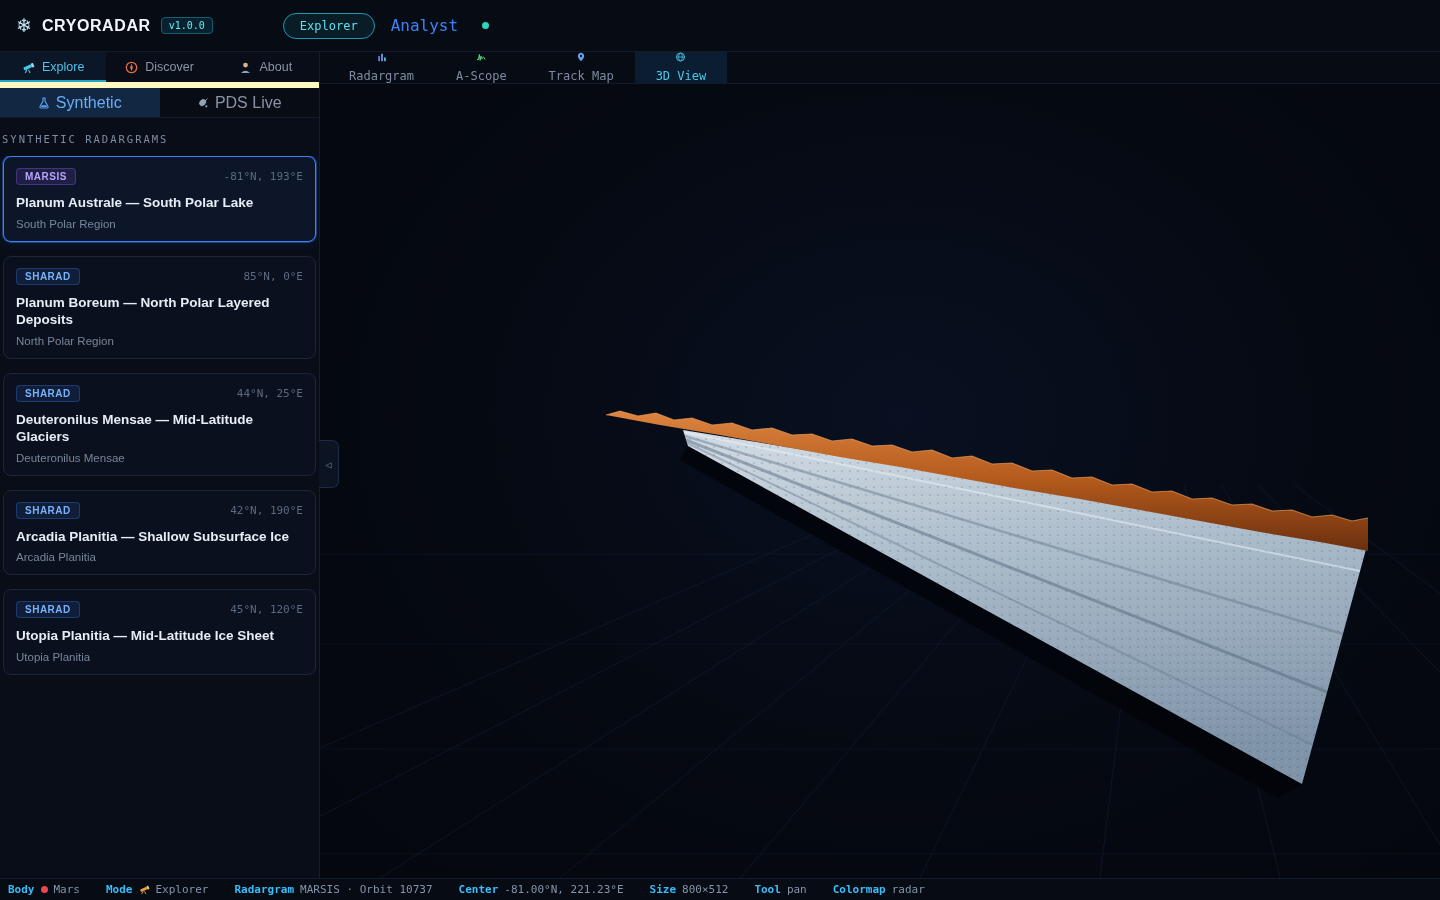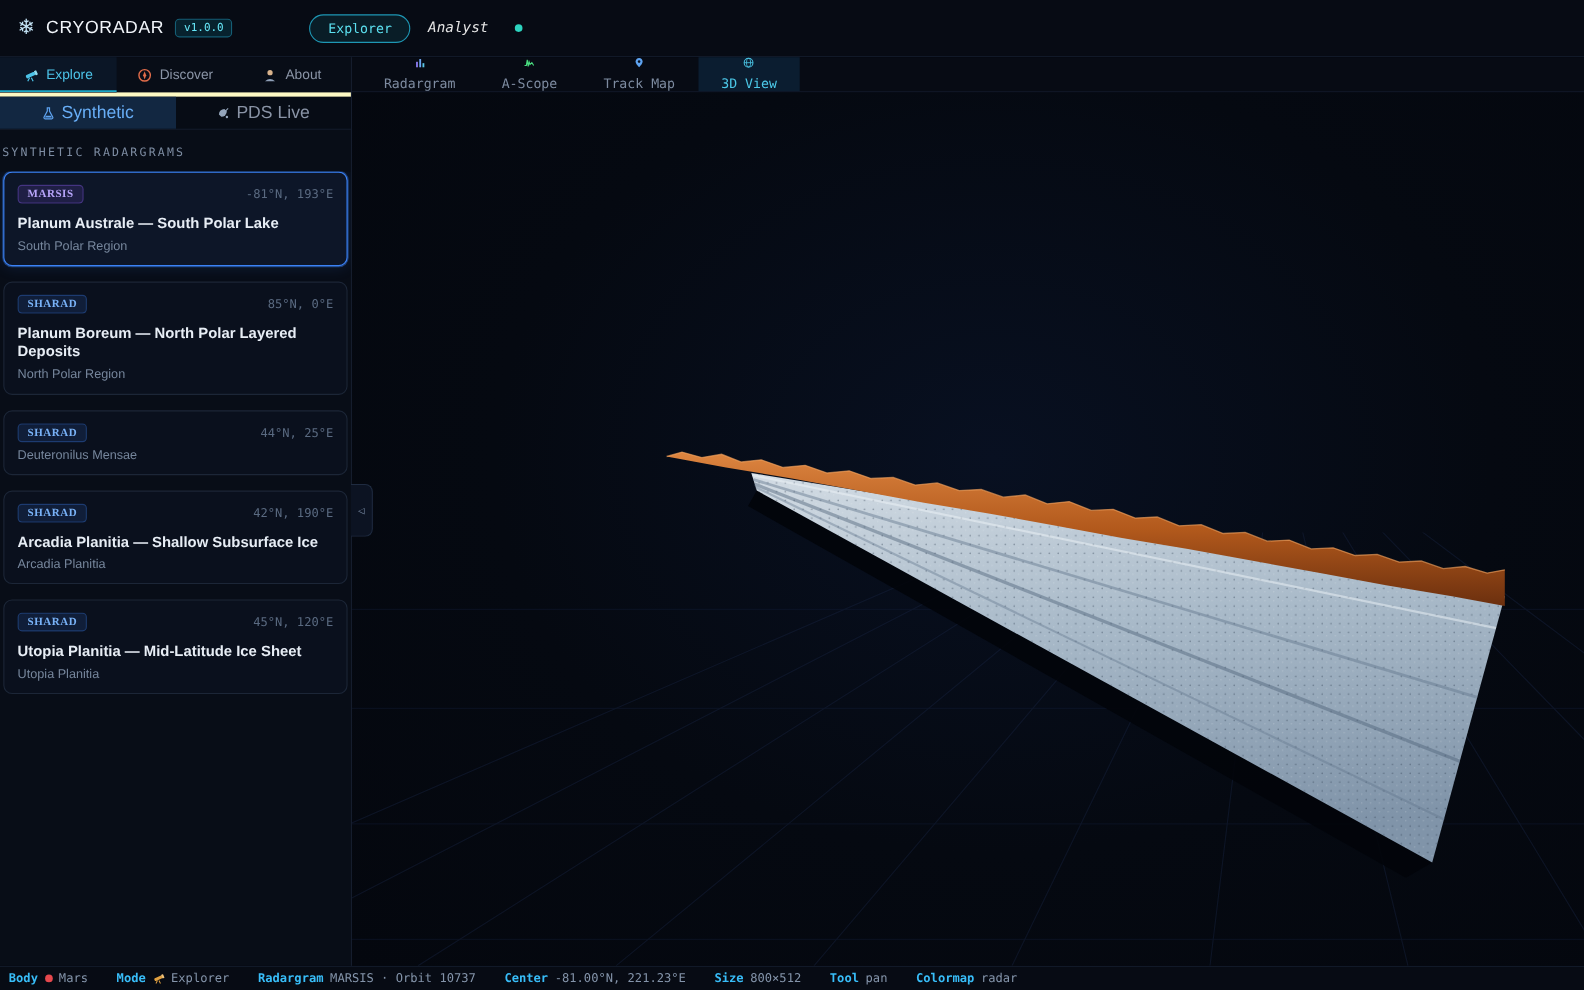--- a/index.html
+++ b/index.html
@@ -13,46 +13,46 @@
   .mono { font-family: "DejaVu Sans Mono", monospace; }
   .app { display: flex; flex-direction: column; width: 1440px; height: 900px; }
 
   
   .header {
     flex: 0 0 52px; display: flex; align-items: center; gap: 18px;
     background: #070b14; border-bottom: 1px solid #131b2b; padding: 0 16px;
   }
   .logo-group { display: flex; align-items: center; gap: 10px; }
   .logo-icon { color: #c4e4f6; font-size: 19px; line-height: 1; }
-  .app-title { color: #f2f6fb; font-weight: normal; font-size: 16px; letter-spacing: .6px; }
+  .app-title { color: #f2f6fb; font-weight: bold; font-size: 16px; letter-spacing: .6px; }
   .version-badge {
     font-family: "DejaVu Sans Mono", monospace; font-size: 10px; color: #67e8f9;
     border: 1px solid #155e75; background: #07222e; padding: 2px 7px; border-radius: 4px;
   }
   .mode-toggle { display: flex; align-items: center; gap: 14px; margin-left: 52px; }
   .mode-pill {
     font-family: "DejaVu Sans Mono", monospace; font-size: 12px; color: #5ce0f0;
     background: rgba(34,211,238,.09); border: 1px solid #1e97b4;
     border-radius: 15px; padding: 5px 16px; cursor: pointer;
   }
   .mode-plain {
-    font-family: "DejaVu Sans Mono", monospace; font-size: 13px; color: #e5e5e5;
-    background: none; border: none; padding: 5px 2px; cursor: pointer; font-style: italic;
+    font-family: "DejaVu Sans Mono", monospace; font-size: 16px; color: #3b82f6;
+    background: none; border: none; padding: 5px 2px; cursor: pointer;
   }
   .live-dot { width: 7px; height: 7px; border-radius: 50%; background: #2dd4bf; margin-left: 8px; }
 
   
   .body-row { flex: 1; display: flex; min-height: 0; }
 
   
   .sidebar {
     flex: 0 0 320px; width: 320px; background: #080d17;
     border-right: 1px solid #151d2d; display: flex; flex-direction: column; position: relative;
   }
-  .side-tabs { display: flex; height: 36px; flex: 0 0 36px; border-bottom: 4px solid #fef9c3; }
+  .side-tabs { display: flex; height: 36px; flex: 0 0 36px; border-bottom: 6px solid #fef9c3; }
   .side-tab {
     flex: 1; display: flex; align-items: center; justify-content: center; gap: 7px;
     background: none; border: none; color: #8a94a6; font-size: 12.5px;
     font-family: "Liberation Sans", sans-serif; cursor: pointer;
   }
   .side-tab.active { background: #0b1626; color: #4cc3e8; box-shadow: inset 0 -2px 0 #1ea8c6; }
 
   .source-toggle { display: flex; height: 30px; flex: 0 0 30px; border-bottom: 1px solid #131b2b; background: #070c15; }
   .source-btn {
     flex: 1; display: flex; align-items: center; justify-content: center; gap: 6px;
@@ -69,21 +69,21 @@
   .card {
     background: #0a101d; border: 1px solid #1c2637; border-radius: 8px;
     padding: 11px 12px; margin-bottom: 14px; cursor: pointer;
   }
   .card.selected {
     border-color: #3b82f6; background: #0d1628;
     box-shadow: 0 0 0 1px rgba(59,130,246,.4), 0 0 14px rgba(59,130,246,.15);
   }
   .card-top { display: flex; justify-content: space-between; align-items: center; }
   .badge {
-    font-family: Liberation Serif, serif; font-size: 10px; font-weight: bold;
+    font-family: Liberation Sans, sans-serif; font-size: 10px; font-weight: bold;
     letter-spacing: .5px; padding: 2px 8px; border-radius: 4px;
   }
   .badge.marsis { color: #b7a4f9; background: rgba(139,92,246,.14); border: 1px solid rgba(139,92,246,.35); }
   .badge.sharad { color: #79b2f7; background: rgba(59,130,246,.13); border: 1px solid rgba(59,130,246,.3); }
   .coords { font-family: "DejaVu Sans Mono", monospace; font-size: 11px; color: #5a6a81; }
   .card-title { margin-top: 9px; font-size: 13.5px; font-weight: 700; color: #e7edf5; line-height: 1.3; }
   .card-region { margin-top: 6px; font-size: 11.5px; color: #76869c; }
 
   .collapse-handle {
     position: absolute; right: -20px; top: 388px; width: 20px; height: 48px;
@@ -229,20 +229,21 @@
           </div>
           <div class="card-title">Planum Boreum — North Polar Layered Deposits</div>
           <div class="card-region">North Polar Region</div>
         </div>
 
         <div class="card">
           <div class="card-top">
             <span class="badge sharad">SHARAD</span>
             <span class="coords">44°N, 25°E</span>
           </div>
+          <div class="card-title">Deuteronilus Mensae — Mid-Latitude Glaciers</div>
           <div class="card-region">Deuteronilus Mensae</div>
         </div>
 
         <div class="card">
           <div class="card-top">
             <span class="badge sharad">SHARAD</span>
             <span class="coords">42°N, 190°E</span>
           </div>
           <div class="card-title">Arcadia Planitia — Shallow Subsurface Ice</div>
           <div class="card-region">Arcadia Planitia</div>

